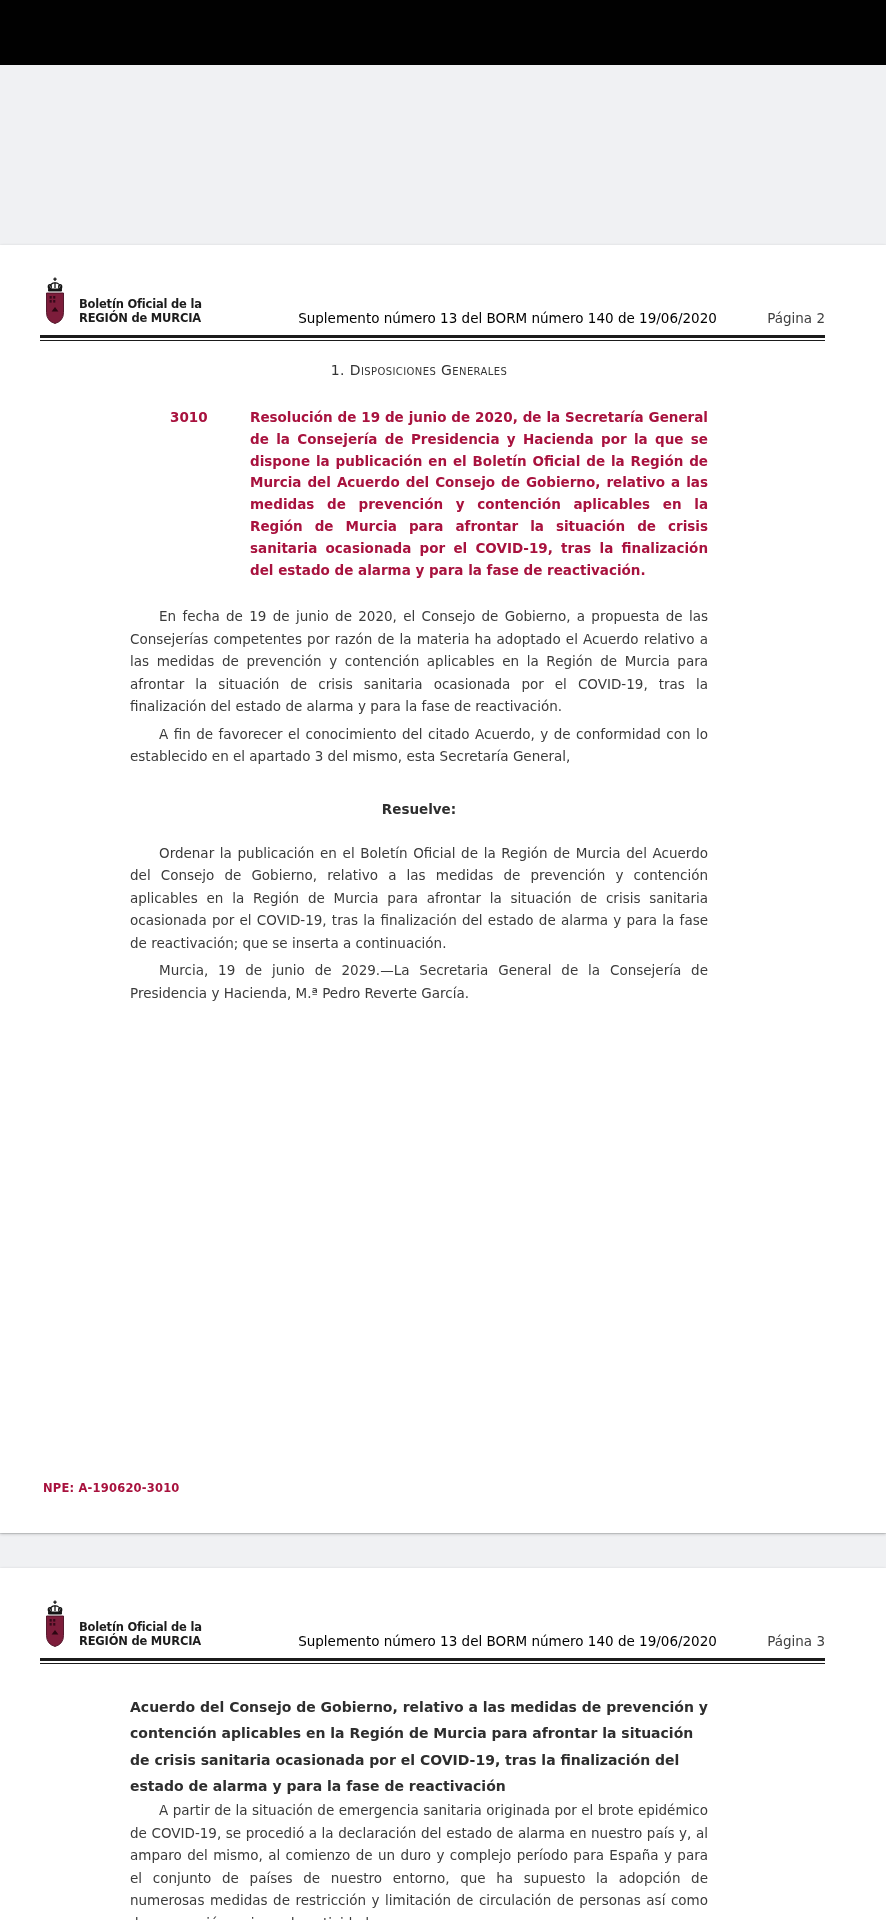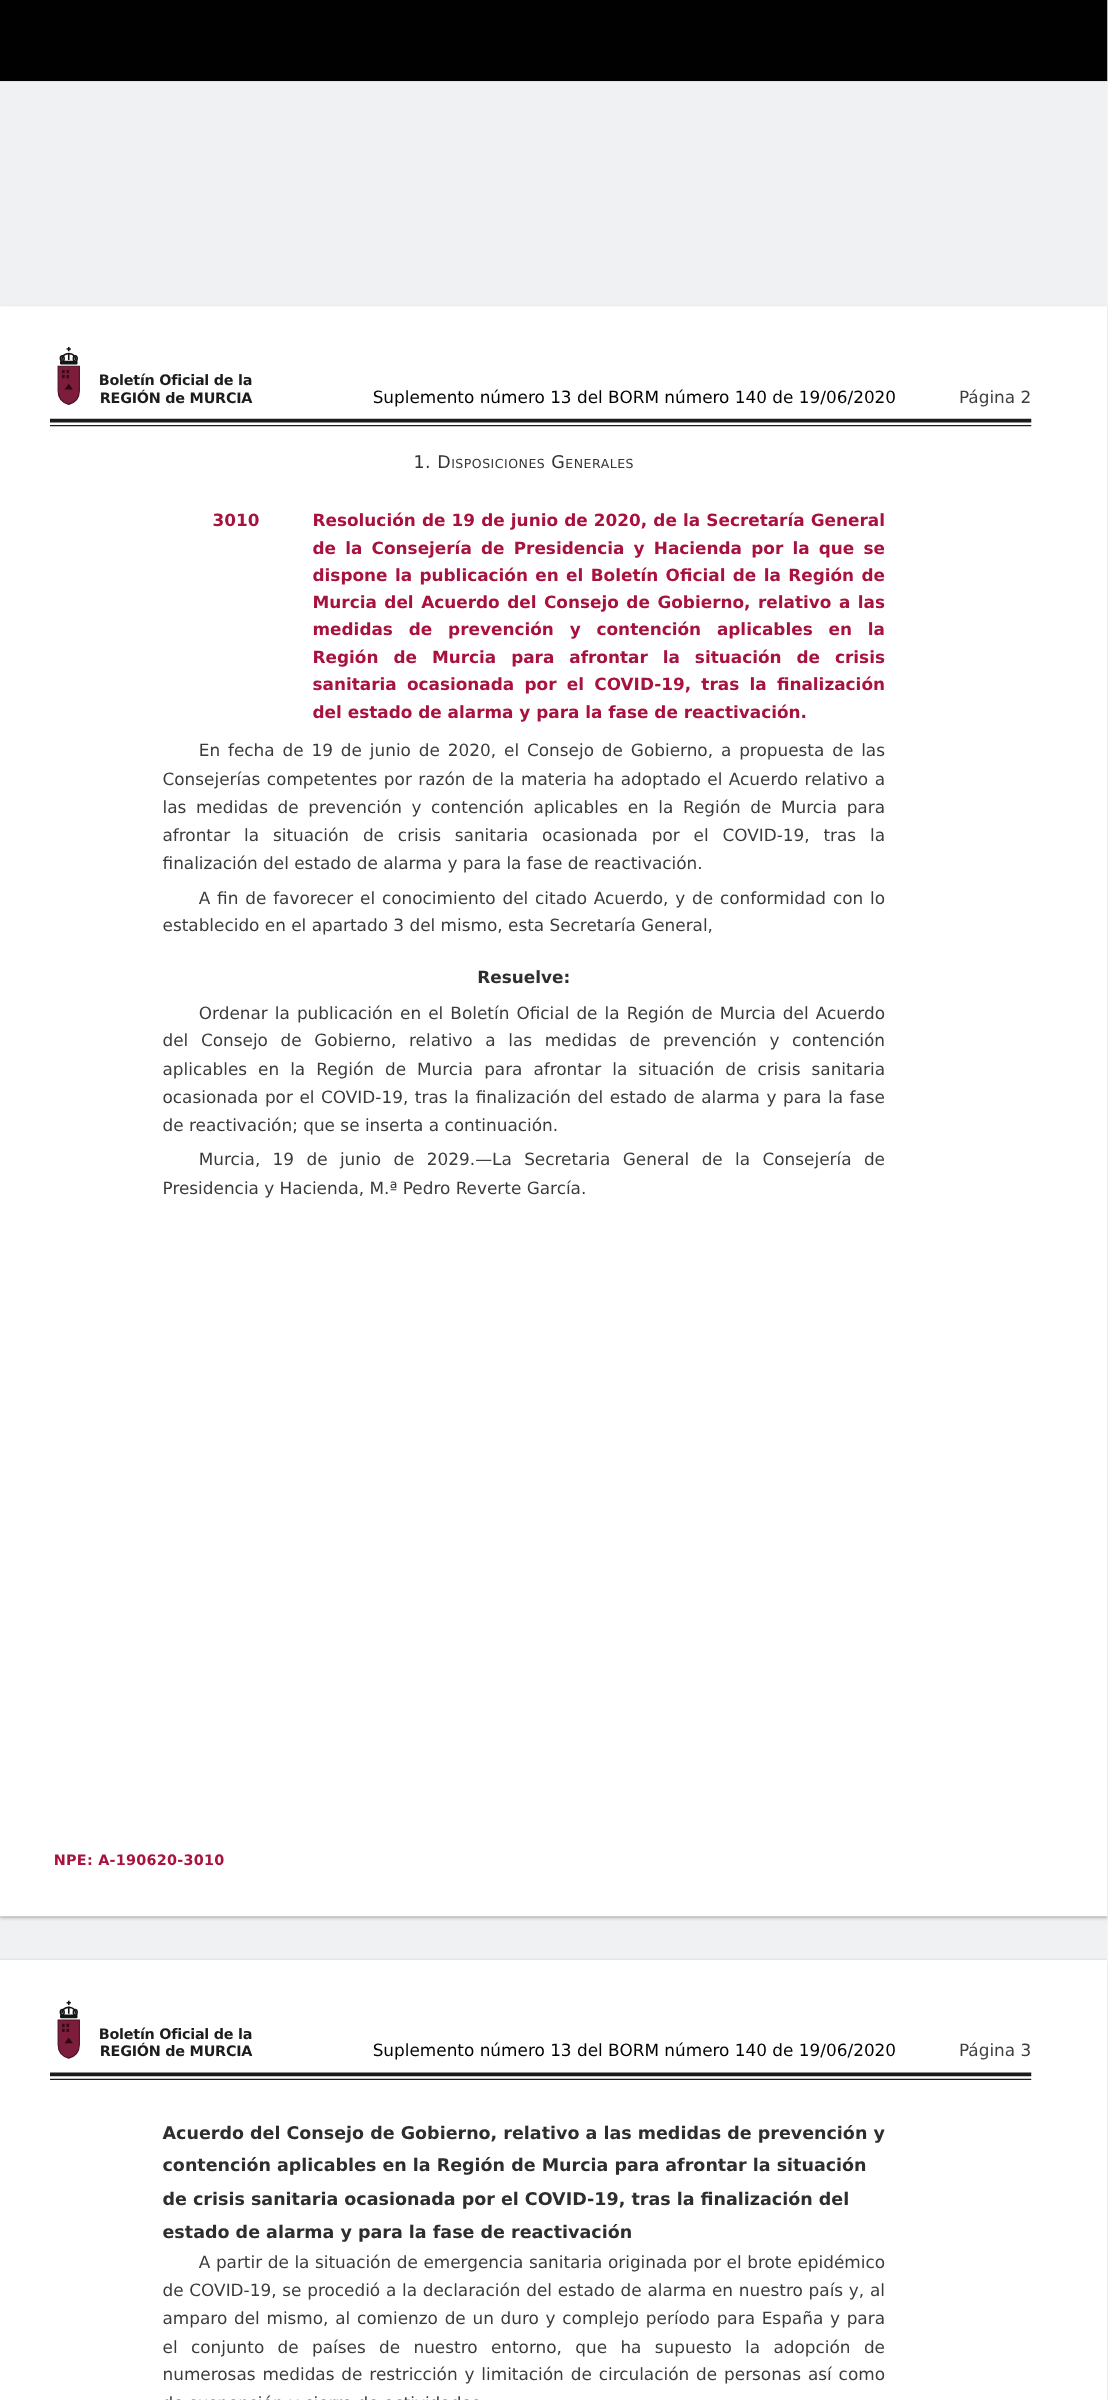--- a/index.html
+++ b/index.html
@@ -36,21 +36,21 @@
     background: #f0f1f3;
     border-top: 1px solid #d8dadc;
   }
 
   .page-header {
     display: flex;
     align-items: flex-end;
     margin: 0 61px 0 40px;
     padding-top: 31px;
   }
-  .logo { display: flex; align-items: flex-end; width: 212px; text-align: right; }
+  .logo { display: flex; align-items: flex-end; width: 212px; }
   .logo svg { display: block; }
   .logo-text {
     margin-left: 9px;
     padding-bottom: 3px;
     font-size: 11.5px;
     font-weight: bold;
     color: #1c1c1c;
     line-height: 1.22;
     letter-spacing: -0.2px;
     white-space: nowrap;
@@ -124,24 +124,24 @@
     line-height: 21.8px;
     text-align: justify;
   }
   .body-p {
     font-size: 13.5px;
     color: #3b3b3b;
     line-height: 22.5px;
     text-align: justify;
     text-indent: 29px;
   }
-  .p2 .body-p.first { margin-top: 9px; }
+  .p2 .body-p.first { margin-top: 24px; }
   .p2 .body-p + .body-p { margin-top: 5px; }
   .resolve {
-    margin-top: 20px;
+    margin-top: 32px;
     margin-bottom: 5px;
     text-align: center;
     font-size: 13.5px;
     font-weight: bold;
     color: #2e2e2e;
     line-height: 18px;
   }
   .npe {
     position: absolute;
     left: 43px;

